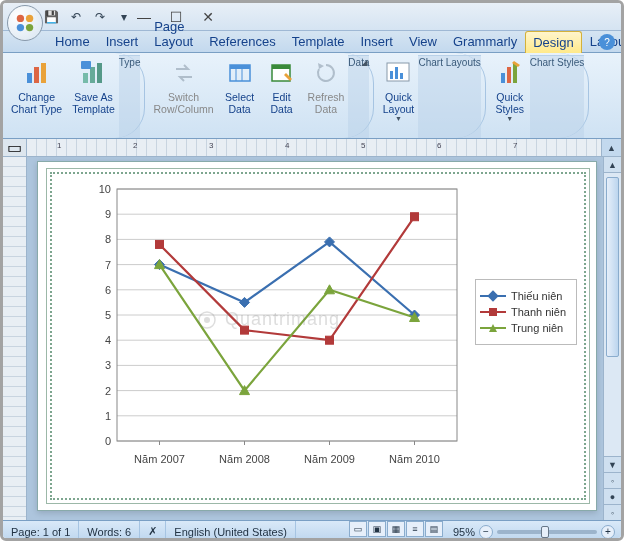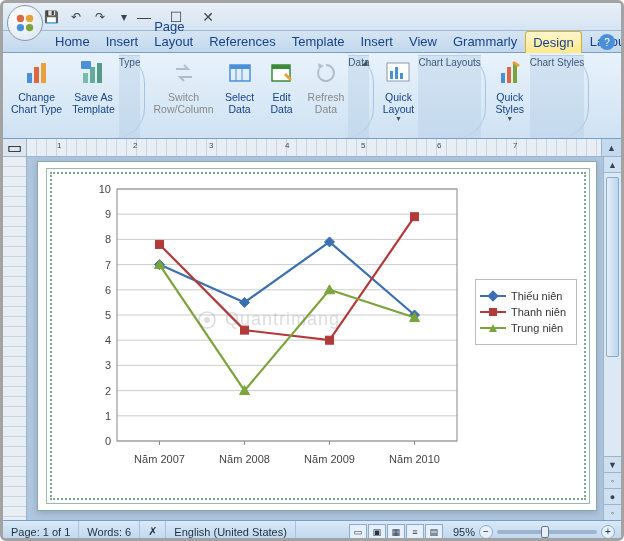--- a/index.html
+++ b/index.html
@@ -50,21 +50,21 @@
 .legend-mark { width: 26px; height: 10px; position: relative; }
 .legend-mark .ln { position: absolute; top: 4px; left: 0; right: 0; height: 2px; }
 .legend-mark .mk { position: absolute; left: 9px; top: 1px; width: 8px; height: 8px; }
 
 .vscroll { width: 18px; background: #cfe0f0; border-left: 1px solid #9cb4cc; display: flex; flex-direction: column; }
 .vscroll .track { flex: 1; background: #dce8f4; position: relative; }
 .vscroll .thumb { position: absolute; left: 2px; right: 2px; top: 4px; height: 180px; background: linear-gradient(to right, #e6effa, #bcd5ee); border: 1px solid #8aaccd; border-radius: 2px; }
 .vscroll .btn { height: 16px; display: flex; align-items: center; justify-content: center; font-size: 9px; color: #345; border-top: 1px solid #9cb4cc; }
 .vscroll .btn:first-child { border-top: none; border-bottom: 1px solid #9cb4cc; }
 
-.statusbar { height: 22px; background: linear-gradient(to bottom, #d9e9f8, #bcd5ee); border-top: 1px solid #7a9fc4; display: flex; align-items: center; font-size: 11px; color: #234; }
+.statusbar { height: 22px; background: linear-gradient(to bottom, #d9e9f8, #bcd5ee); border-top: 1px solid #7a9fc4; display: flex; font-size: 11px; color: #234; }
 .statusbar .seg { padding: 0 8px; border-right: 1px solid #a6c4e2; height: 100%; display: flex; align-items: center; gap: 4px; }
 .statusbar .spacer { flex: 1; }
 .viewbtns { display: flex; gap: 1px; padding: 0 4px; }
 .viewbtns span { width: 18px; height: 16px; border: 1px solid #8aaccd; background: #e6effa; display: flex; align-items: center; justify-content: center; font-size: 9px; }
 .zoom { display: flex; align-items: center; gap: 4px; padding: 0 6px; }
 .zoom .slider { width: 100px; height: 4px; background: #9cb4cc; position: relative; border-radius: 2px; }
 .zoom .slider .th { position: absolute; left: 44px; top: -4px; width: 8px; height: 12px; background: #e6effa; border: 1px solid #678; border-radius: 2px; }
 .zoom .pm { width: 14px; height: 14px; border: 1px solid #8aaccd; border-radius: 50%; background: #e6effa; display: flex; align-items: center; justify-content: center; font-size: 10px; }
 
 .watermark { position: absolute; left: 170px; top: 152px; font-size: 18px; color: rgba(120,120,120,0.25); font-weight: 500; letter-spacing: 1px; z-index: 100; display: flex; align-items: center; gap: 8px; pointer-events: none; }

